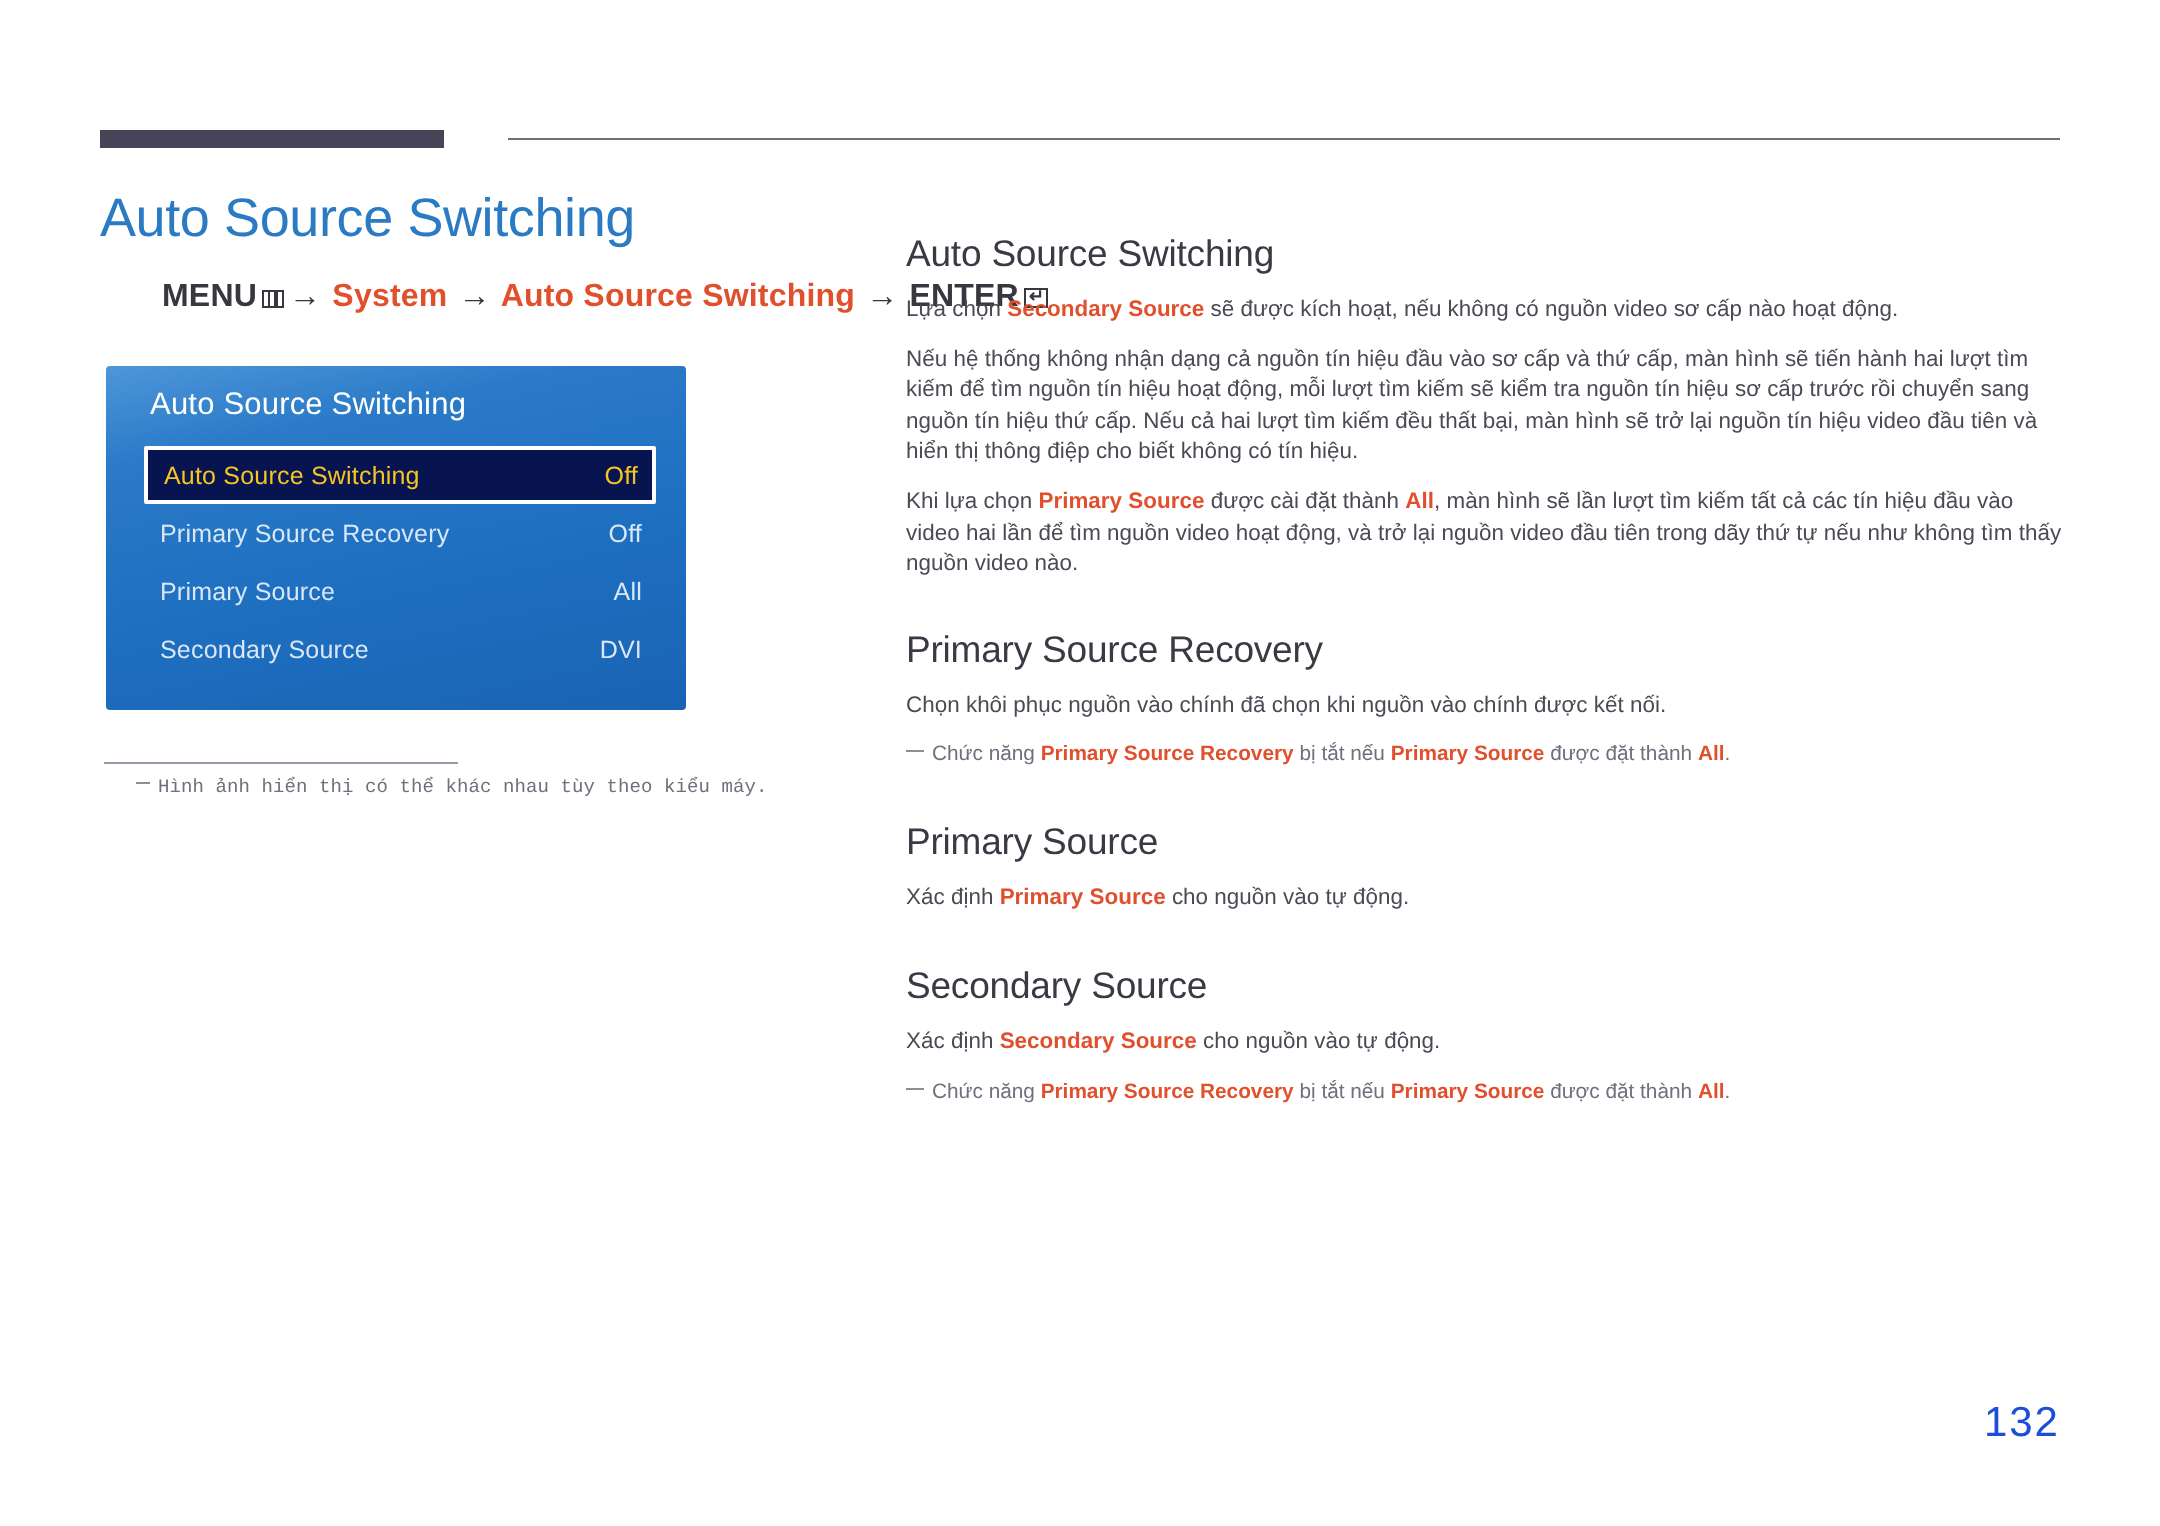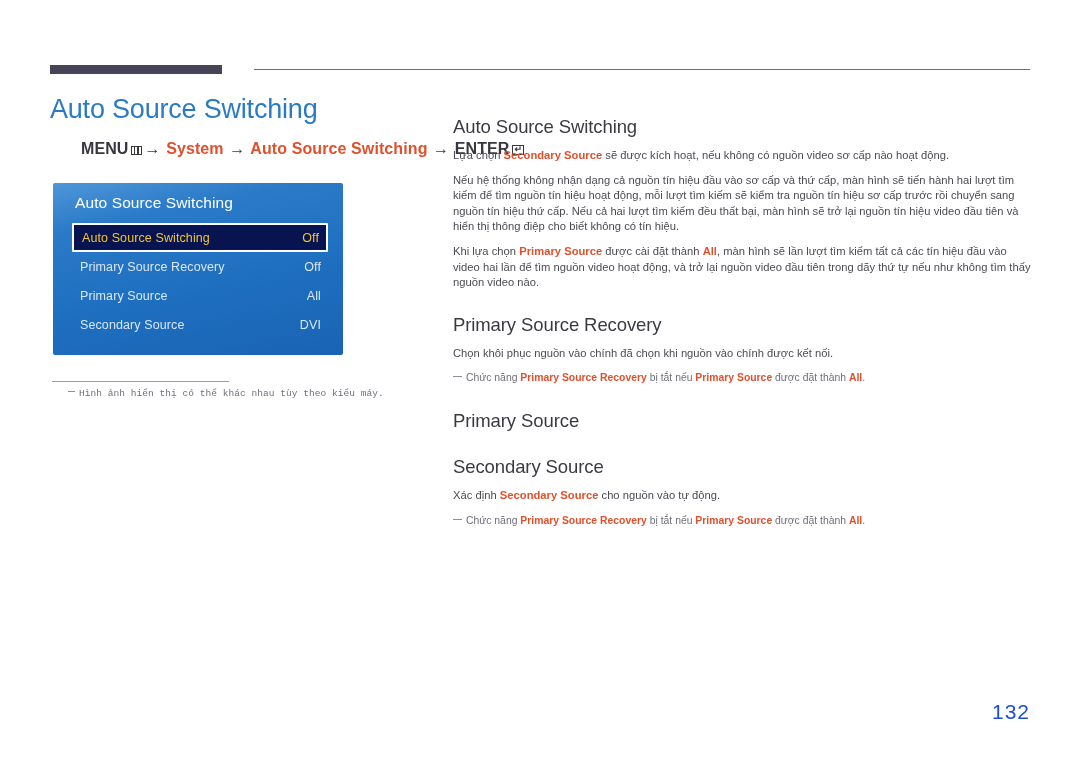--- a/index.html
+++ b/index.html
@@ -259,20 +259,21 @@
         <p class="body-p"><span>Nếu hệ thống không nhận dạng cả nguồn tín hiệu đầu vào sơ cấp và thứ cấp, màn hình sẽ tiến hành hai lượt tìm kiếm để tìm nguồn tín hiệu hoạt động, mỗi lượt tìm kiếm sẽ kiểm tra nguồn tín hiệu sơ cấp trước rồi chuyển sang nguồn tín hiệu thứ cấp. Nếu cả hai lượt tìm kiếm đều thất bại, màn hình sẽ trở lại nguồn tín hiệu video đầu tiên và hiển thị thông điệp cho biết không có tín hiệu.</span></p>
         <p class="body-p"><span>Khi lựa chọn </span><span class="hl">Primary Source</span><span> được cài đặt thành </span><span class="hl">All</span><span>, màn hình sẽ lần lượt tìm kiếm tất cả các tín hiệu đầu vào video hai lần để tìm nguồn video hoạt động, và trở lại nguồn video đầu tiên trong dãy thứ tự nếu như không tìm thấy nguồn video nào.</span></p>
       </div>
       <div class="sec-block sp-top-2">
         <h2 class="sec-h">Primary Source Recovery</h2>
         <p class="body-p"><span>Chọn khôi phục nguồn vào chính đã chọn khi nguồn vào chính được kết nối.</span></p>
         <p class="note-p"><span class="dash"></span><span>Chức năng </span><span class="hl">Primary Source Recovery</span><span> bị tắt nếu </span><span class="hl">Primary Source</span><span> được đặt thành </span><span class="hl">All</span><span>.</span></p>
       </div>
       <div class="sec-block sp-top-3">
         <h2 class="sec-h">Primary Source</h2>
+        <p class="body-p"><span>Xác định </span><span class="hl">Primary Source</span><span> cho nguồn vào tự động.</span></p>
       </div>
       <div class="sec-block sp-top-4">
         <h2 class="sec-h">Secondary Source</h2>
         <p class="body-p"><span>Xác định </span><span class="hl">Secondary Source</span><span> cho nguồn vào tự động.</span></p>
         <p class="note-p"><span class="dash"></span><span>Chức năng </span><span class="hl">Primary Source Recovery</span><span> bị tắt nếu </span><span class="hl">Primary Source</span><span> được đặt thành </span><span class="hl">All</span><span>.</span></p>
       </div>
     </div>
 </div>
 
 <div id="page-number">132</div>

